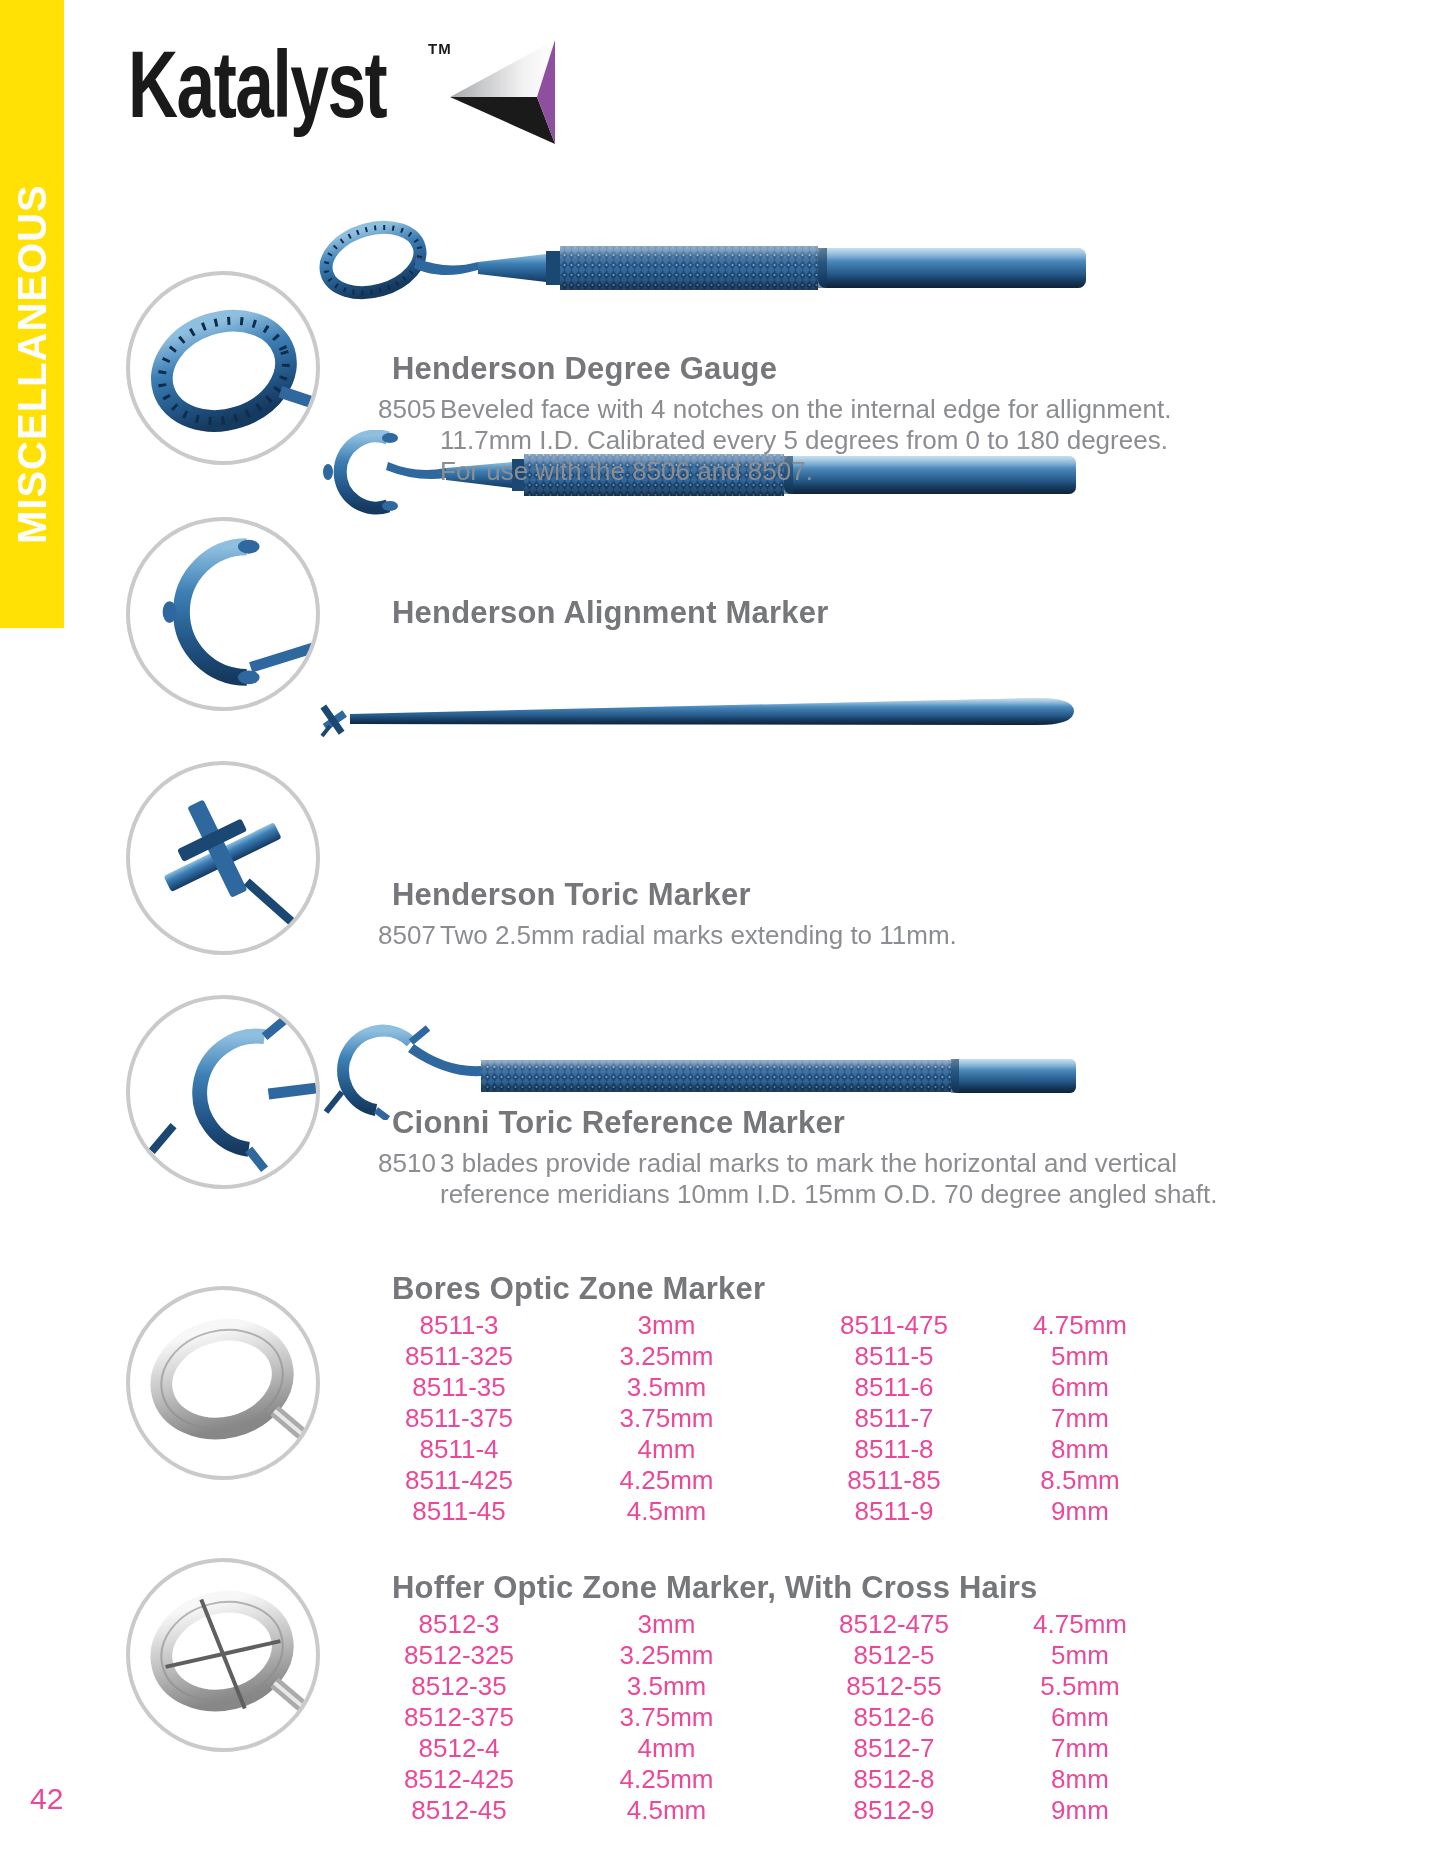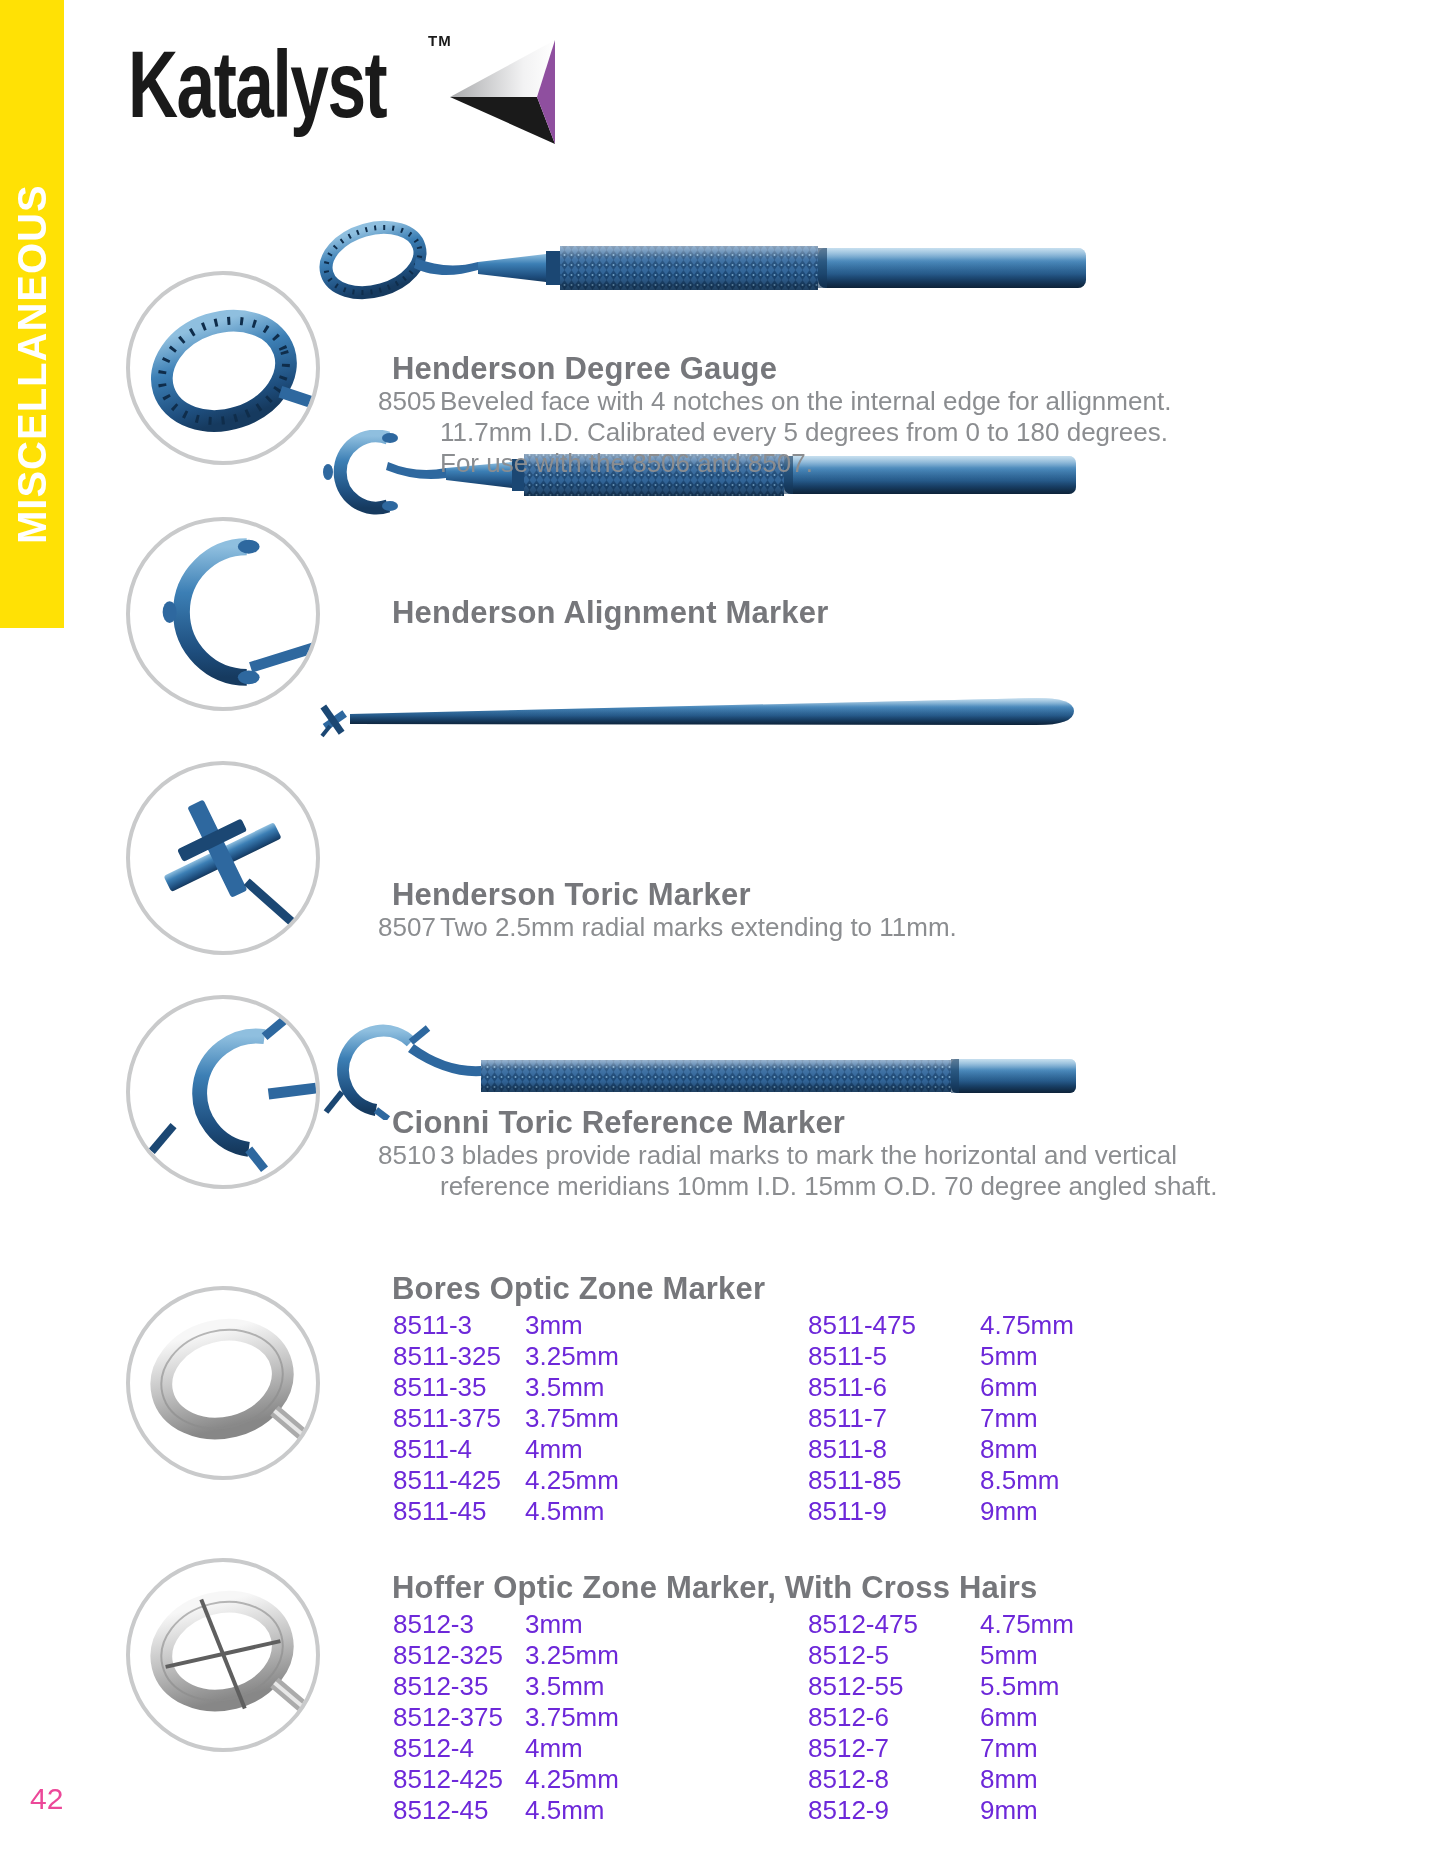--- a/index.html
+++ b/index.html
@@ -20,49 +20,49 @@
     font-size:40px; font-weight:bold; color:#ffffff; letter-spacing:1px;
     white-space:nowrap; display:flex; align-items:center;
   }
   
   .brand {
     position:absolute; left:128px; top:30px;
     font-size:95px; font-weight:bold; color:#1A1A1A; letter-spacing:-2px;
     transform:scaleX(0.73); transform-origin:left top; white-space:nowrap;
   }
   .brand-tm {
-    position:absolute; left:428px; top:32px;
+    position:absolute; left:428px; top:40px;
     font-size:15px; font-weight:bold; color:#1A1A1A; letter-spacing:1px;
   }
   .logo-arrow { position:absolute; left:450px; top:34px; }
   .brand-sub {
     position:absolute; left:226px; top:118px;
     font-size:46px; color:#97999C; letter-spacing:0.5px; white-space:nowrap;
   }
   
   .thumb {
     position:absolute; left:126px; width:194px; height:194px;
     border:4px solid #C9CACB; border-radius:50%; background:#ffffff;
     overflow:hidden;
   }
   .thumb svg { display:block; }
   
   .instrument { position:absolute; left:316px; }
   
   .product { position:absolute; left:356px; }
   .title { font-size:31px; font-weight:bold; color:#76777B; letter-spacing:0.2px; line-height:34px; white-space:nowrap;margin-left:36px; }
-  .desc { position:relative; margin-top:0; font-size:26px; color:#8B8D90; line-height:31px; }
+  .desc { position:relative; margin-top:8px; font-size:26px; color:#8B8D90; line-height:31px; }
   .code { position:absolute; left:22px; top:0; }
   .lines { margin-left:84px; }
   .lines div { white-space:nowrap; }
   
   .zgrid {
     display:grid; grid-template-columns:132px 283px 172px 200px;
     margin:4px 0 0 37px;
-    font-size:26px; color:#6d28d9; line-height:31px;
+    font-size:26px; color:#ec4899; line-height:31px;text-align:center;
   }
   .zgrid span { white-space:nowrap; }
   
   .page-number {
     position:absolute; left:30px; top:1782px;
     font-size:30px; color:#ec4899;
   }
 </style>
 </head>
 <body>

